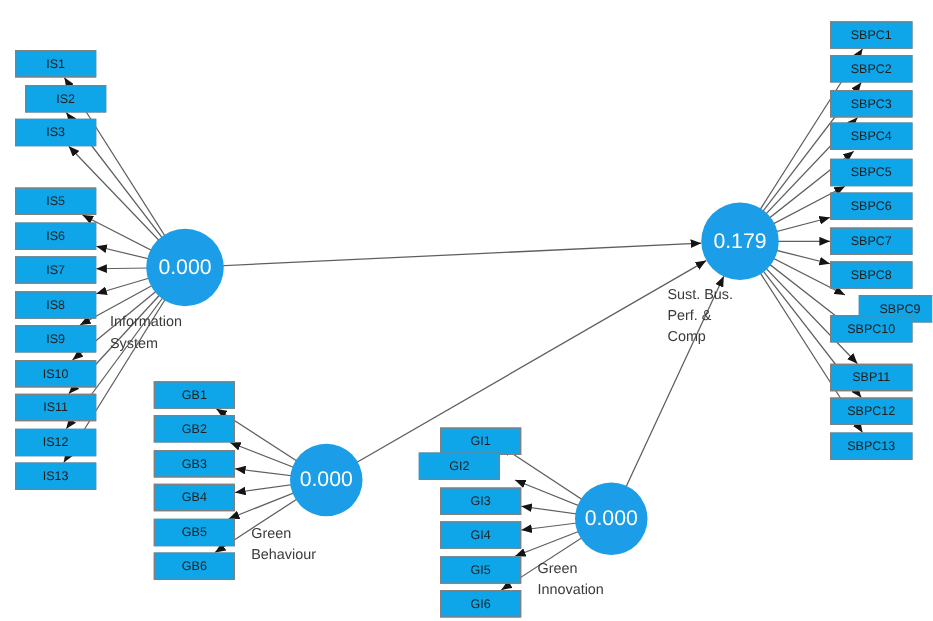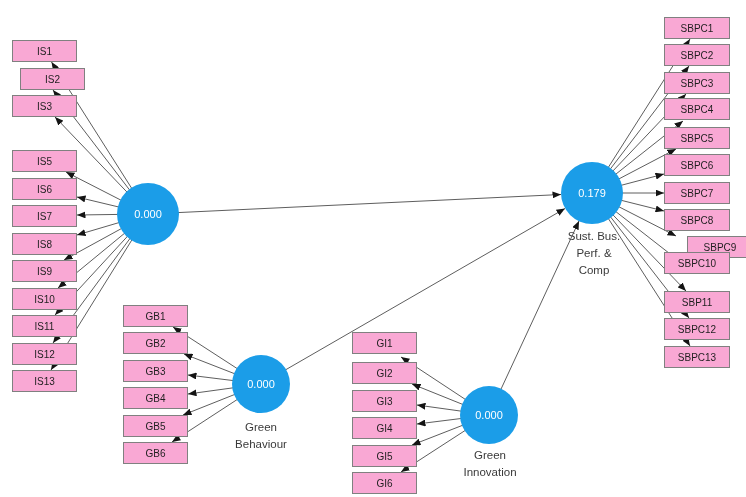--- a/index.html
+++ b/index.html
@@ -3,32 +3,32 @@
 <meta charset="utf-8">
 <style>
   html,body{margin:0;padding:0;background:#fff;}
   .canvas{
     position:relative;width:746px;height:497px;background:#ffffff;overflow:hidden;
     font-family:"Liberation Sans","DejaVu Sans",sans-serif;
   }
   .canvas svg{position:absolute;left:0;top:0;}
   .ind{
     position:absolute;width:65px;height:22px;box-sizing:border-box;
-    background:#f9a8d4;border:1px solid #808080;
+    background:#0ea5e9;border:1px solid #808080;
     display:flex;align-items:center;justify-content:center;
     font-size:10px;color:#1f1f1f;
   }
   .ind.r{width:66px;}
   .latent{
     position:absolute;border-radius:50%;background:#1b9de8;
     display:flex;align-items:center;justify-content:center;
-    color:#ffffff;font-size:11px;
+    color:#ffffff;font-size:17px;
   }
   .clabel{
-    position:absolute;width:120px;text-align:center;white-space:pre-line;
+    position:absolute;width:120px;white-space:pre-line;
     font-size:11.5px;line-height:17px;color:#3a3a3a;
   }
 </style>
 </head>
 <body>
 
 <div class="canvas">
 
   <svg width="746" height="497" viewBox="0 0 746 497">
     <defs>
@@ -101,22 +101,22 @@
   <div class="ind" style="left:12px;top:343px">IS12</div>
   <div class="ind" style="left:12px;top:370px">IS13</div>
 
   <div class="ind" style="left:123px;top:305px">GB1</div>
   <div class="ind" style="left:123px;top:332px">GB2</div>
   <div class="ind" style="left:123px;top:360px">GB3</div>
   <div class="ind" style="left:123px;top:387px">GB4</div>
   <div class="ind" style="left:123px;top:415px">GB5</div>
   <div class="ind" style="left:123px;top:442px">GB6</div>
 
-  <div class="ind" style="left:352px;top:332px">GI1</div>
-  <div class="ind" style="left:352px;top:362px">GI2</div>
+  <div class="ind" style="left:352px;top:342px">GI1</div>
+  <div class="ind" style="left:335px;top:362px">GI2</div>
   <div class="ind" style="left:352px;top:390px">GI3</div>
   <div class="ind" style="left:352px;top:417px">GI4</div>
   <div class="ind" style="left:352px;top:445px">GI5</div>
   <div class="ind" style="left:352px;top:472px">GI6</div>
 
   <div class="ind r" style="left:664px;top:17px">SBPC1</div>
   <div class="ind r" style="left:664px;top:44px">SBPC2</div>
   <div class="ind r" style="left:664px;top:72px">SBPC3</div>
   <div class="ind r" style="left:664px;top:98px">SBPC4</div>
   <div class="ind r" style="left:664px;top:127px">SBPC5</div>
@@ -127,20 +127,22 @@
   <div class="ind r" style="left:664px;top:252px">SBPC10</div>
   <div class="ind r" style="left:664px;top:291px">SBP11</div>
   <div class="ind r" style="left:664px;top:318px">SBPC12</div>
   <div class="ind r" style="left:664px;top:346px">SBPC13</div>
 
   <div class="latent" style="left:117px;top:183px;width:62px;height:62px">0.000</div>
   <div class="latent" style="left:232px;top:355px;width:58px;height:58px">0.000</div>
   <div class="latent" style="left:460px;top:386px;width:58px;height:58px">0.000</div>
   <div class="latent" style="left:561px;top:162px;width:62px;height:62px">0.179</div>
 
+  <div class="clabel" style="left:88px;top:250px">Information
+System</div>
   <div class="clabel" style="left:201px;top:419px">Green
 Behaviour</div>
   <div class="clabel" style="left:430px;top:447px">Green
 Innovation</div>
   <div class="clabel" style="left:534px;top:228px">Sust. Bus.
 Perf. &amp;
 Comp</div>
 
 </div>
 

